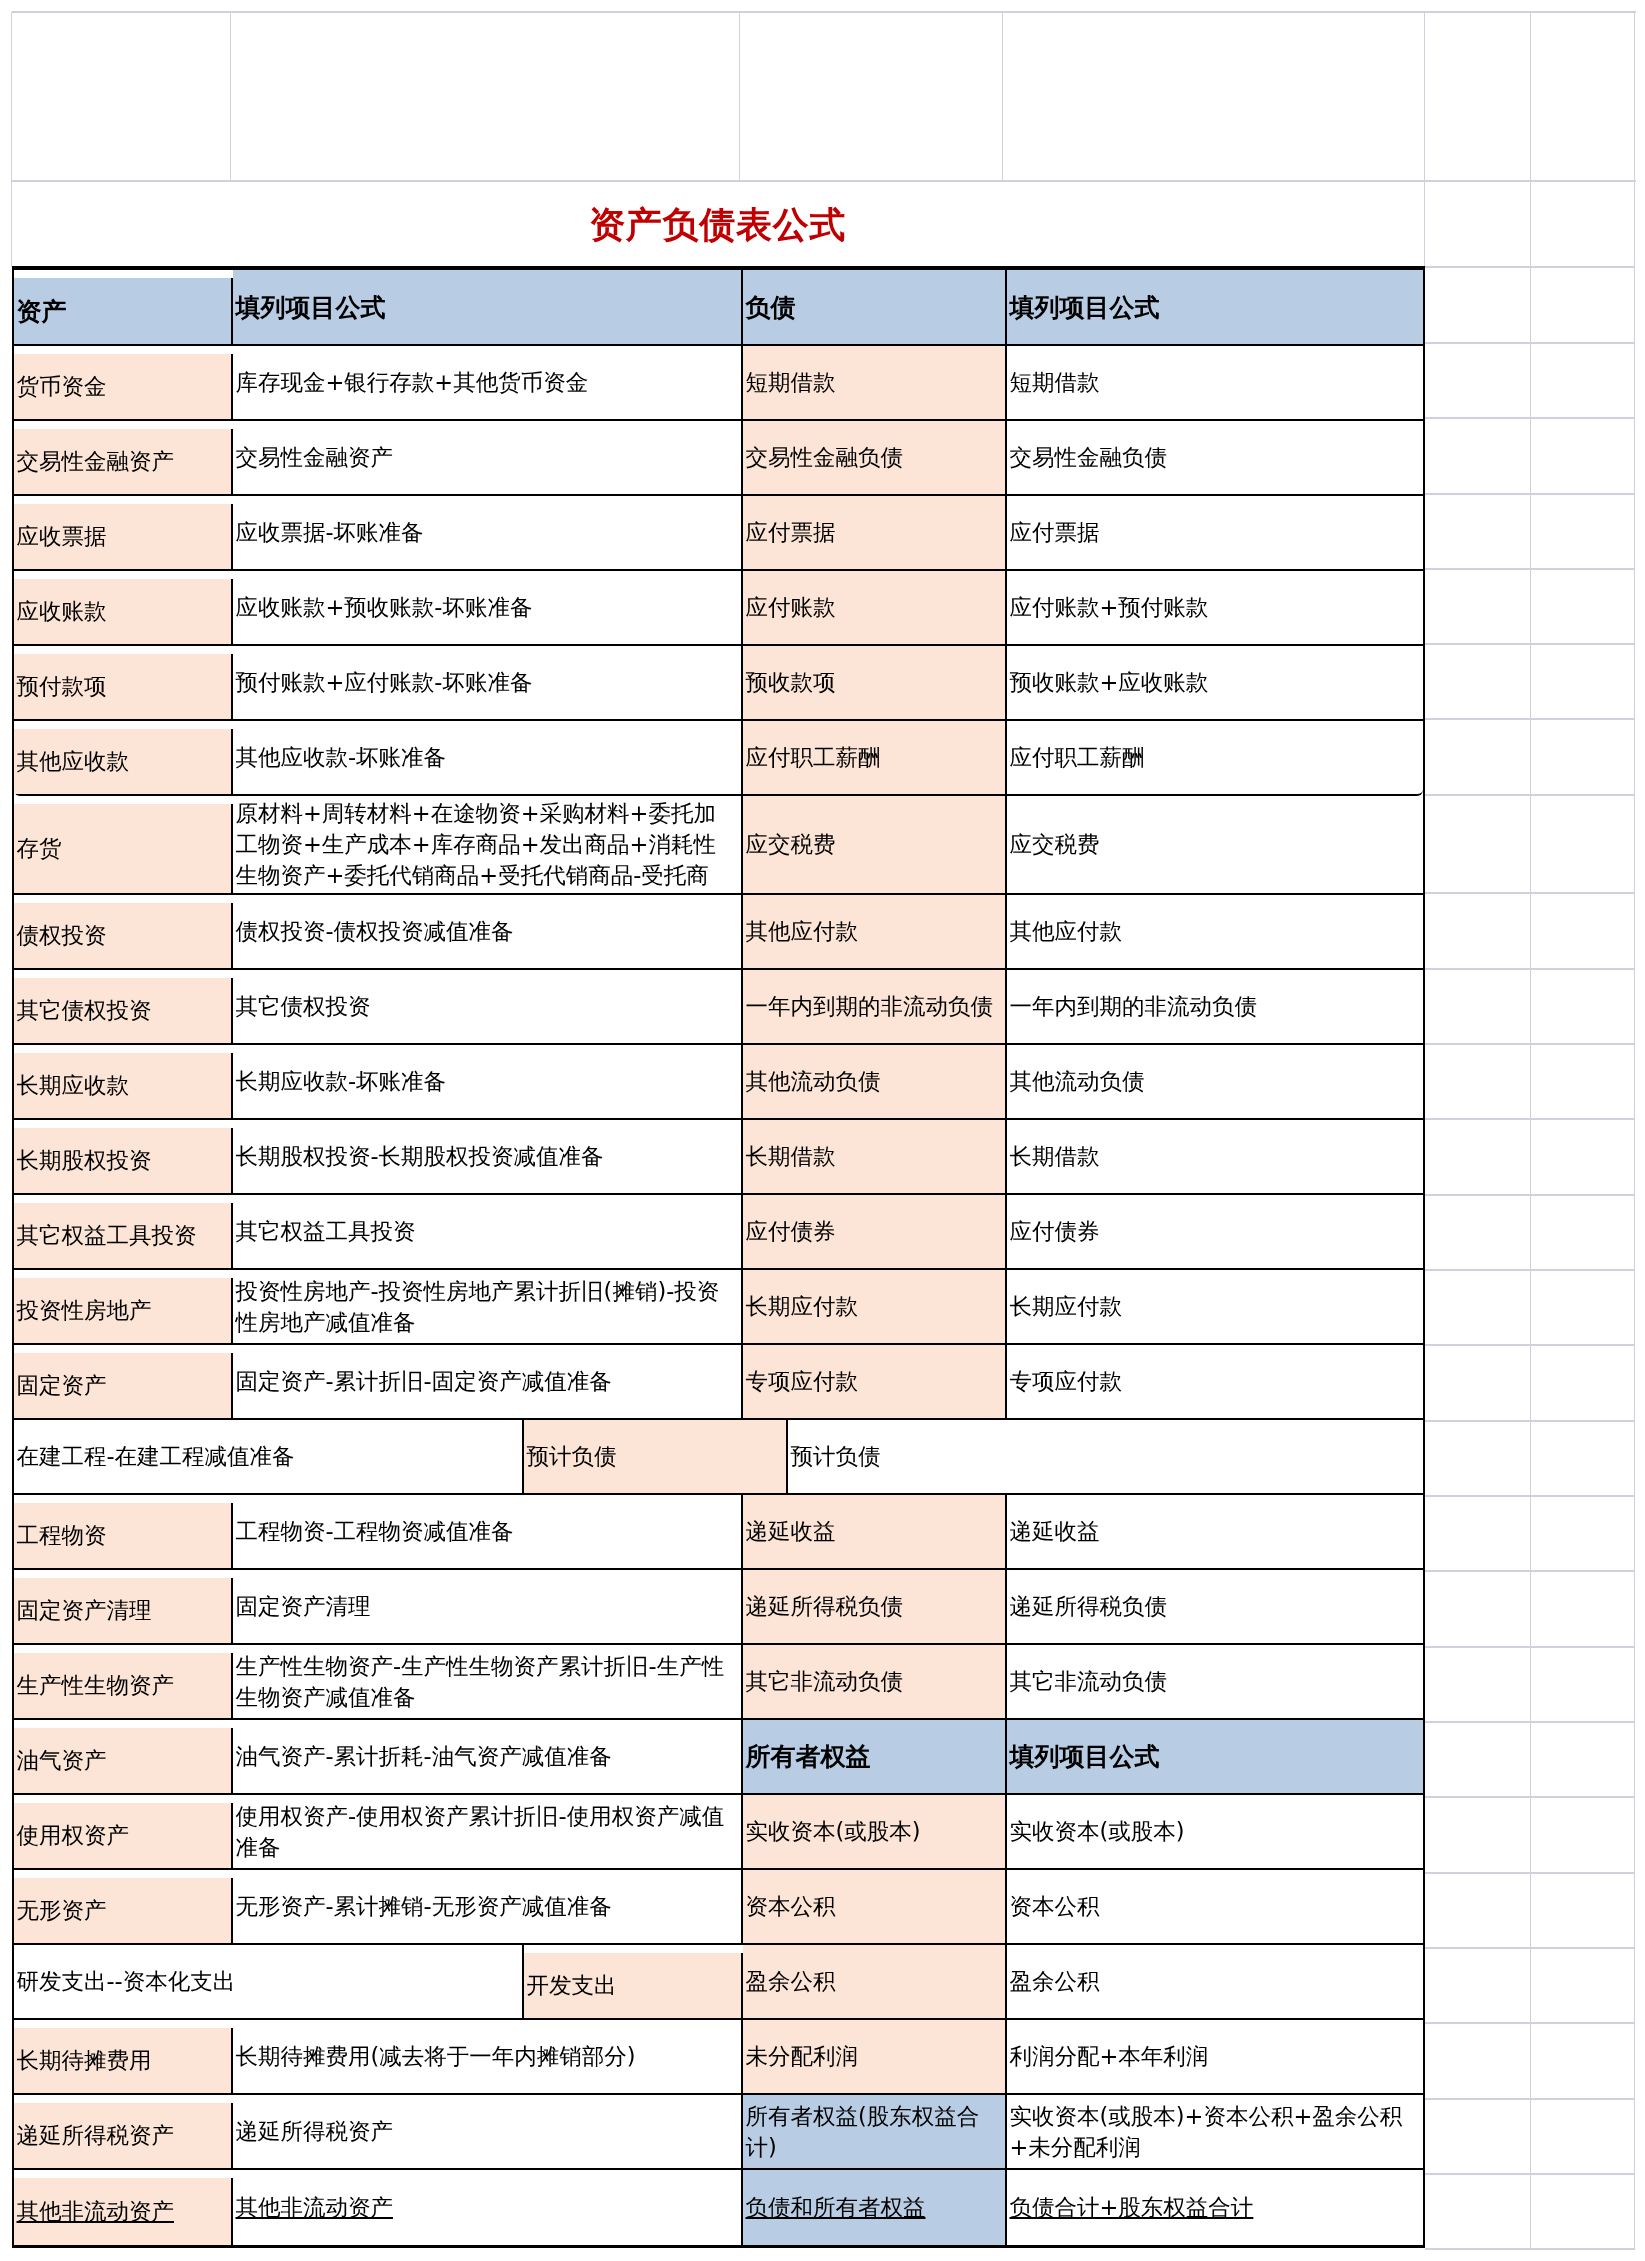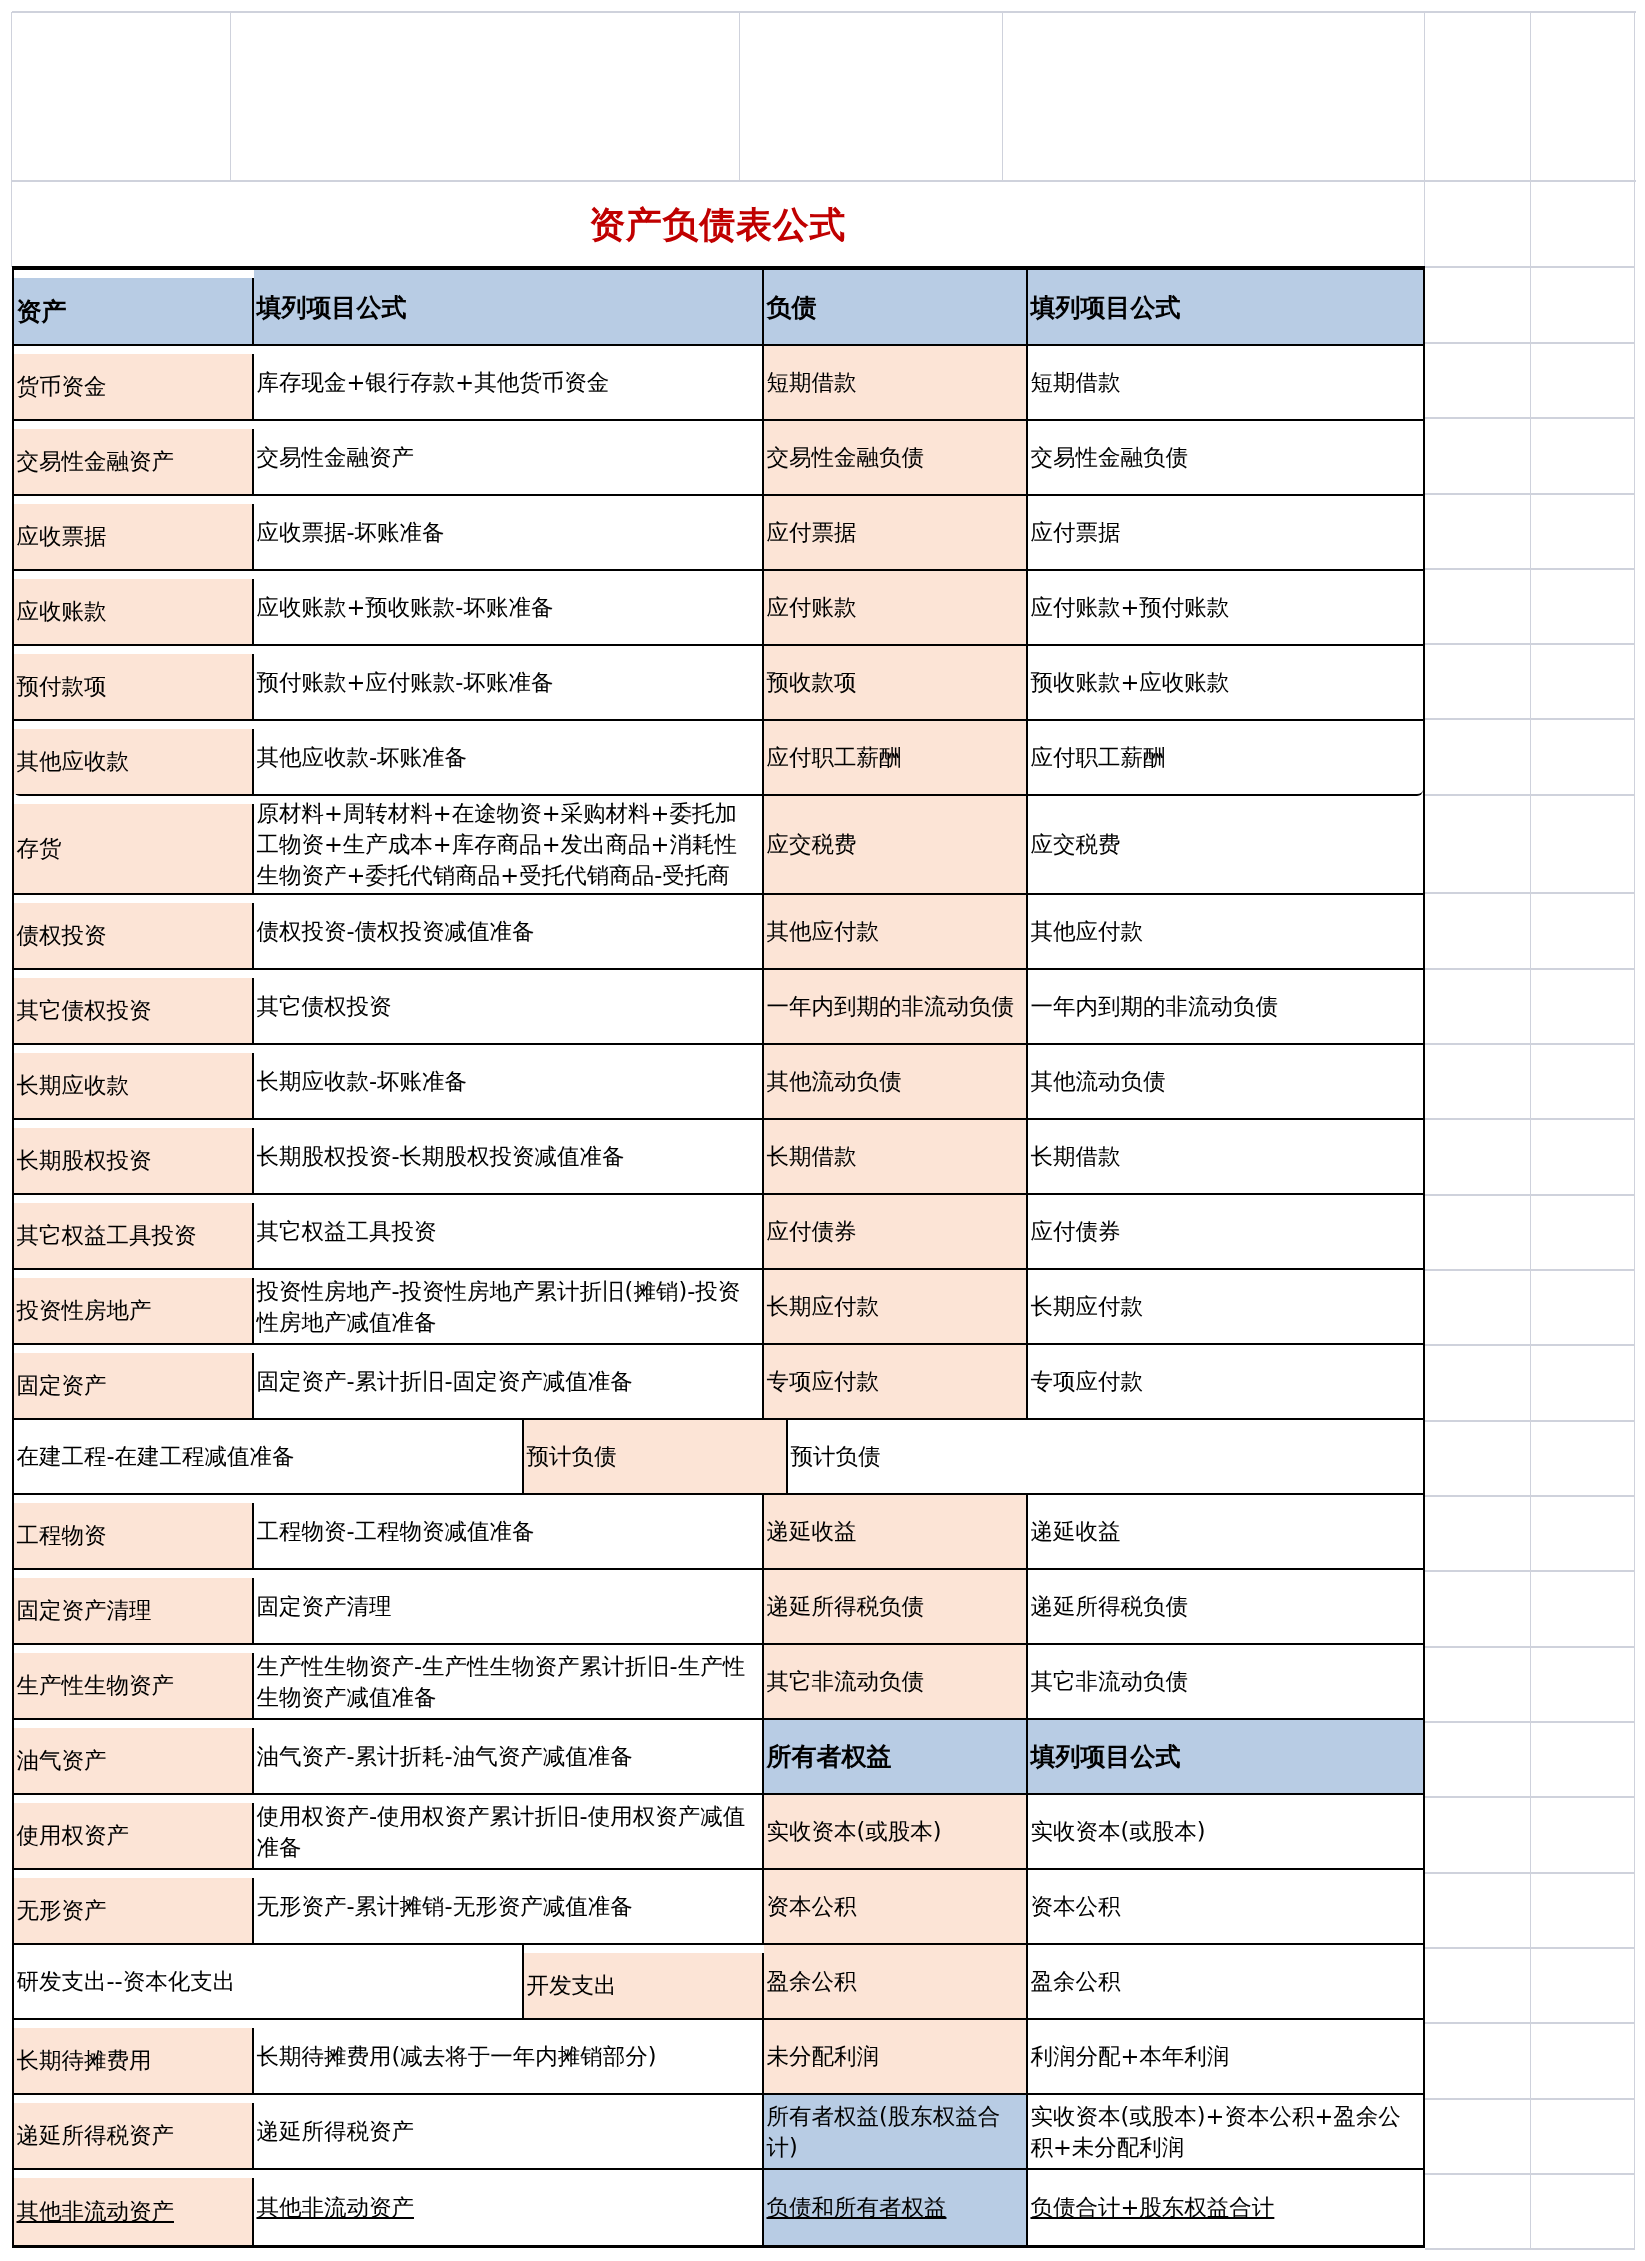--- a/index.html
+++ b/index.html
@@ -27,21 +27,21 @@
     box-sizing: border-box;
   }
   .row { display: flex; border-bottom: 2.2px solid #000; box-sizing: border-box; }
   .row:last-child { border-bottom: none; }
   .cell {
     box-sizing: border-box; display: flex; align-items: center;
     padding: 0 2.9px; font-size: 22.5px; line-height: 31px; overflow: hidden;
     border-right: 2.2px solid #000;
   }
   .cell:last-child { border-right: none; }
-  .c1 { width: 240px; margin-top: 8px; }
+  .c1 { width: 219px; margin-top: 8px; }
   .c2 { width: 510px; }
   .c3 { width: 264px; }
   .c4 { flex: 1; }
   .label-bg { background: #fce4d6; }
   .head-bg { background: #b8cce4; font-weight: bold; font-size: 25px; }
   .sub-head { background: #b8cce4; }
   .wrap { white-space: normal; word-break: break-all; }
   .clip { align-items: flex-start; padding-top: 2.2px; }
 </style>
 </head>

